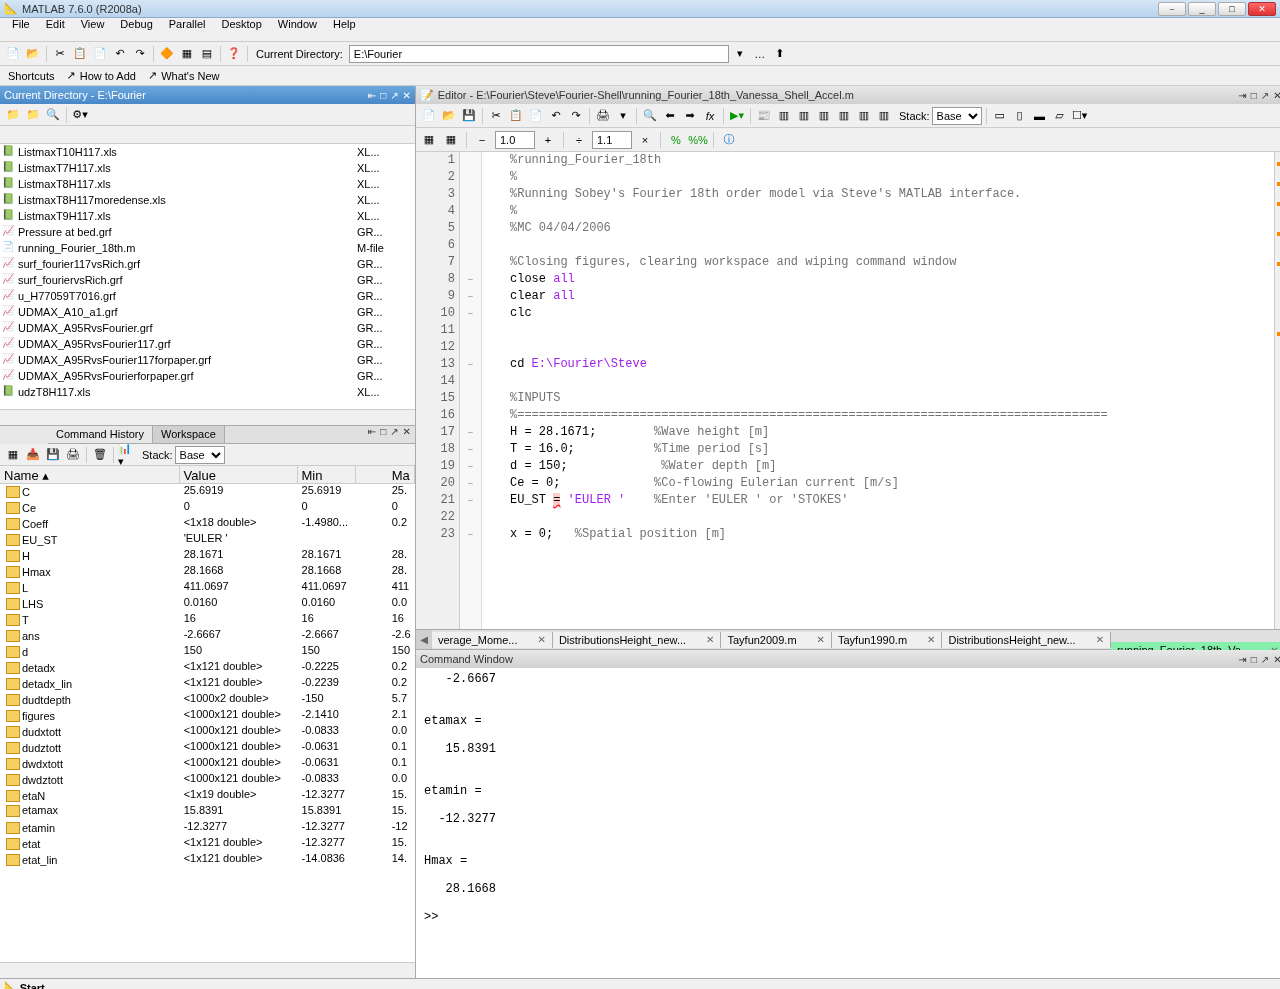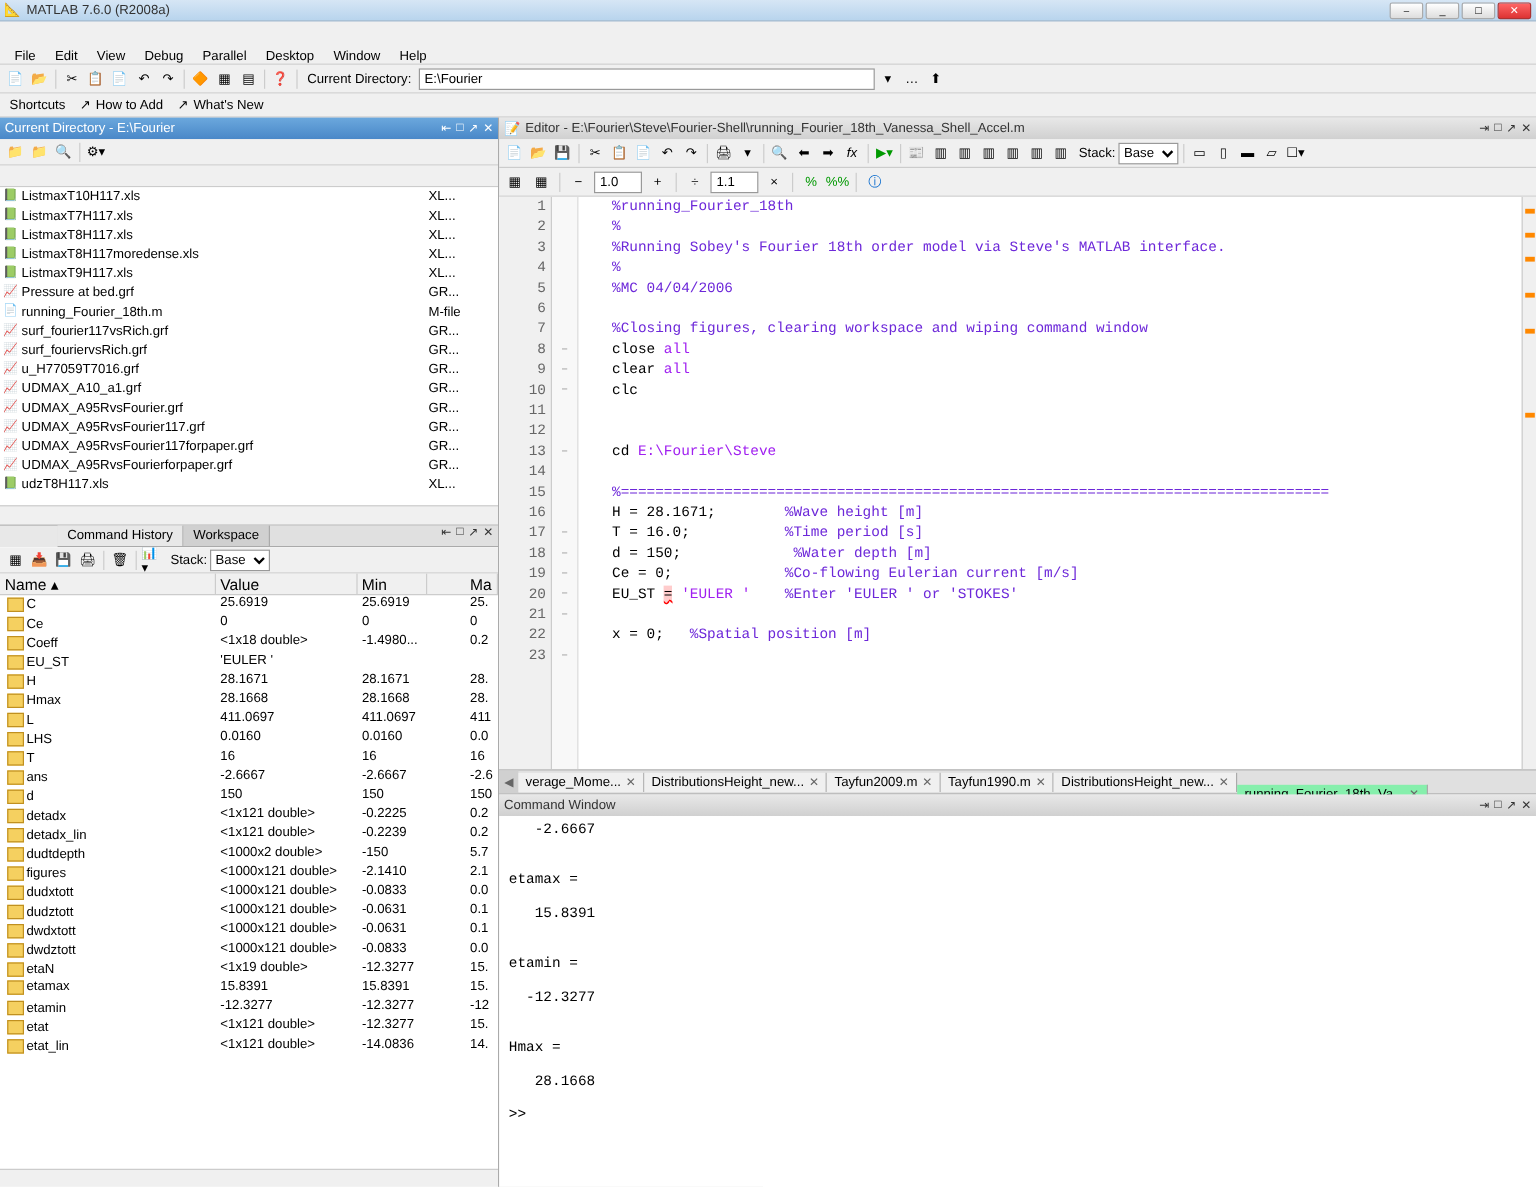--- a/index.html
+++ b/index.html
@@ -3,21 +3,21 @@
 <meta charset="utf-8">
 <style>
 * { box-sizing: border-box; margin: 0; padding: 0; }
 body { font-family: Tahoma, Arial, sans-serif; font-size: 11px; background: #e8e8e8; overflow: hidden; width: 1280px; height: 989px; }
 .titlebar { height: 18px; background: linear-gradient(to bottom, #d6e6f5, #b8d4ed); display: flex; align-items: center; padding: 0 4px; border-bottom: 1px solid #8dacc9; }
 .titlebar-icon { width: 14px; height: 14px; margin-right: 4px; }
 .titlebar-text { font-size: 11px; color: #333; flex: 1; }
 .win-controls { display: flex; gap: 2px; }
 .win-btn { width: 28px; height: 14px; border: 1px solid #aaa; background: linear-gradient(#fff,#ddd); font-size: 9px; text-align: center; line-height: 12px; border-radius: 2px; }
 .win-btn.close { background: linear-gradient(#f66,#d33); color: #fff; border-color: #a33; }
-.menubar { height: 36px; background: #f0f0f0; display: flex; align-items: flex-end; padding: 0 4px; border-bottom: 1px solid #ccc; }
+.menubar { height: 24px; background: #f0f0f0; display: flex; align-items: flex-start; padding: 0 4px; border-bottom: 1px solid #ccc; }
 .menubar span { padding: 0 8px; font-size: 11px; cursor: default; }
 .toolbar { height: 24px; background: #f0f0f0; display: flex; align-items: center; padding: 0 4px; border-bottom: 1px solid #ccc; gap: 2px; }
 .tb-btn { width: 18px; height: 18px; display: inline-flex; align-items: center; justify-content: center; font-size: 11px; cursor: pointer; }
 .tb-sep { width: 1px; height: 16px; background: #ccc; margin: 0 2px; }
 .tb-label { font-size: 11px; margin: 0 4px; }
 .tb-input { height: 18px; border: 1px solid #999; padding: 0 4px; font-size: 11px; background: #fff; }
 .shortcuts { height: 20px; background: #f0f0f0; display: flex; align-items: center; padding: 0 8px; border-bottom: 1px solid #ccc; gap: 12px; }
 .shortcuts span { font-size: 11px; display: flex; align-items: center; gap: 4px; }
 .main-area { display: flex; height: 892px; }
 .left-col { width: 416px; display: flex; flex-direction: column; border-right: 1px solid #aaa; }
@@ -55,25 +55,25 @@
 .editor-area { flex: 1; display: flex; flex-direction: column; border-bottom: 1px solid #aaa; }
 .editor-toolbar { height: 24px; background: #f0f0f0; display: flex; align-items: center; padding: 0 4px; border-bottom: 1px solid #ccc; gap: 2px; }
 .editor-toolbar2 { height: 24px; background: #f0f0f0; display: flex; align-items: center; padding: 0 4px; border-bottom: 1px solid #ccc; gap: 4px; }
 .editor-content { flex: 1; display: flex; background: #fff; overflow: auto; font-family: 'Courier New', monospace; font-size: 12px; position: relative; }
 .gutter { width: 44px; background: #f0f0f0; border-right: 1px solid #ccc; text-align: right; padding-right: 4px; color: #666; flex-shrink: 0; }
 .gutter-line { height: 17px; line-height: 17px; }
 .gutter2 { width: 22px; background: #f8f8f8; border-right: 1px solid #ddd; text-align: center; color: #999; flex-shrink: 0; }
 .gutter2 .gutter-line { font-size: 10px; }
 .code-area { flex: 1; padding-left: 28px; position: relative; }
 .code-line { height: 17px; line-height: 17px; white-space: pre; }
-.c-comment { color: #6d28d9; }
+.c-comment { color: #737373; }
 .c-string { color: #a020f0; }
 .c-error { background: #ffcccc; text-decoration: underline wavy red; }
 .editor-tabs { height: 20px; background: #e0e0e0; display: flex; align-items: center; border-top: 1px solid #aaa; }
-.ed-tab { padding: 2px 6px; font-size: 11px; background: #f0f0f0; border-right: 1px solid #aaa; display: flex; align-items: center; gap: 4px; cursor: pointer; }
+.ed-tab { padding: 2px 6px; font-size: 11px; background: #f0f0f0; border-right: 1px solid #aaa; display: flex; align-items: center; gap: 20px; cursor: pointer; }
 .ed-tab.active { background: #86efac; margin-top: 21px; }
 .ed-tab-close { font-size: 10px; color: #666; }
 .cmd-panel { height: 328px; display: flex; flex-direction: column; }
 .cmd-content { flex: 1; background: #fff; padding: 4px 8px; font-family: 'Courier New', monospace; font-size: 12px; overflow: auto; white-space: pre; }
 .statusbar { height: 18px; background: #f0f0f0; border-top: 1px solid #aaa; display: flex; align-items: center; padding: 0 4px; }
 .stack-label { font-size: 11px; margin-left: 4px; }
 .stack-select { height: 18px; border: 1px solid #999; font-size: 11px; background: #fff; width: 50px; }
 .vscroll-indicator { width: 12px; background: #f0f0f0; border-left: 1px solid #ccc; position: relative; }
 .vscroll-indicator .mark { position: absolute; left: 2px; width: 8px; height: 4px; }
 .tab-arrow { width: 16px; text-align: center; font-size: 10px; color: #666; background: #d0d0d0; height: 100%; display: flex; align-items: center; justify-content: center; }
@@ -623,20 +623,21 @@
             <div class="code-line"><span class="c-comment">%MC 04/04/2006</span></div>
             <div class="code-line"></div>
             <div class="code-line"><span class="c-comment">%Closing figures, clearing workspace and wiping command window</span></div>
             <div class="code-line">close <span class="c-string">all</span></div>
             <div class="code-line">clear <span class="c-string">all</span></div>
             <div class="code-line">clc</div>
             <div class="code-line"></div>
             <div class="code-line"></div>
             <div class="code-line">cd <span class="c-string">E:\Fourier\Steve</span></div>
             <div class="code-line"></div>
+            <div class="code-line"><span class="c-comment">%INPUTS</span></div>
             <div class="code-line"><span class="c-comment">%==================================================================================</span></div>
             <div class="code-line">H = 28.1671;        <span class="c-comment">%Wave height [m]</span></div>
             <div class="code-line">T = 16.0;           <span class="c-comment">%Time period [s]</span></div>
             <div class="code-line">d = 150;             <span class="c-comment">%Water depth [m]</span></div>
             <div class="code-line">Ce = 0;             <span class="c-comment">%Co-flowing Eulerian current [m/s]</span></div>
             <div class="code-line">EU_ST <span class="c-error">=</span><span class="c-string"> 'EULER '    </span><span class="c-comment">%Enter 'EULER ' or 'STOKES'</span></div>
             <div class="code-line"></div>
             <div class="code-line">x = 0;   <span class="c-comment">%Spatial position [m]</span></div>
           </div>
         <div class="vscroll-indicator">

